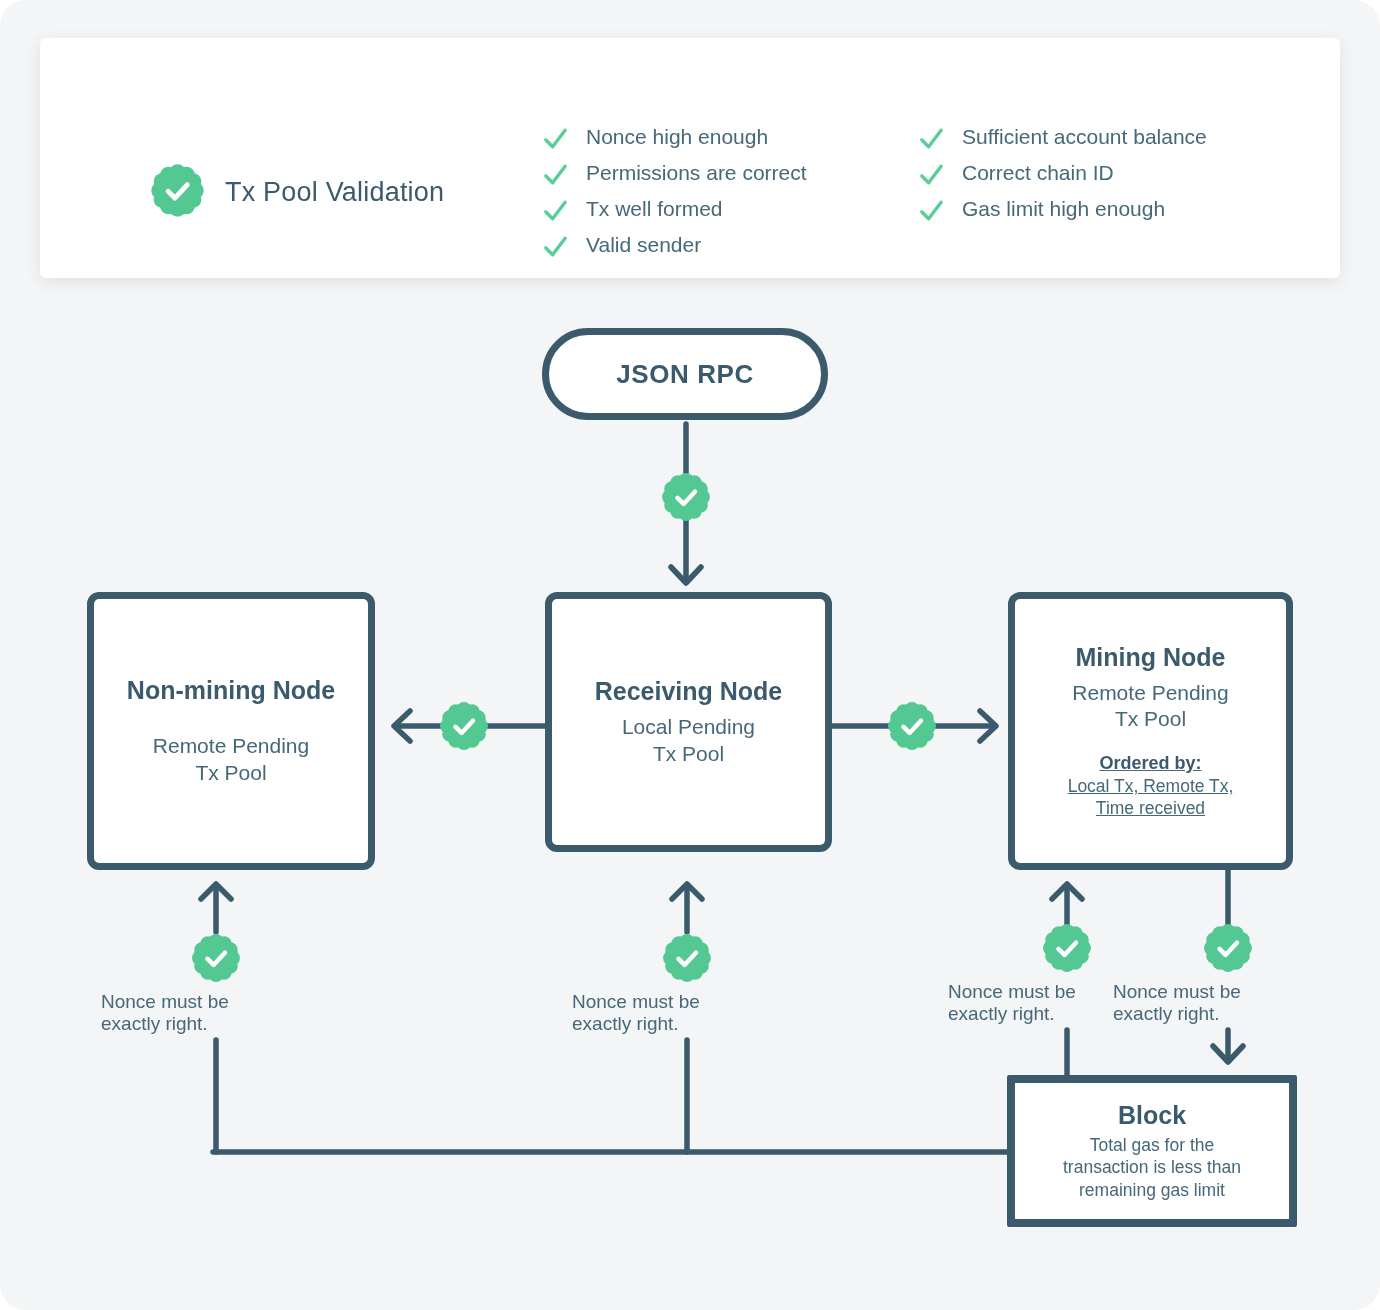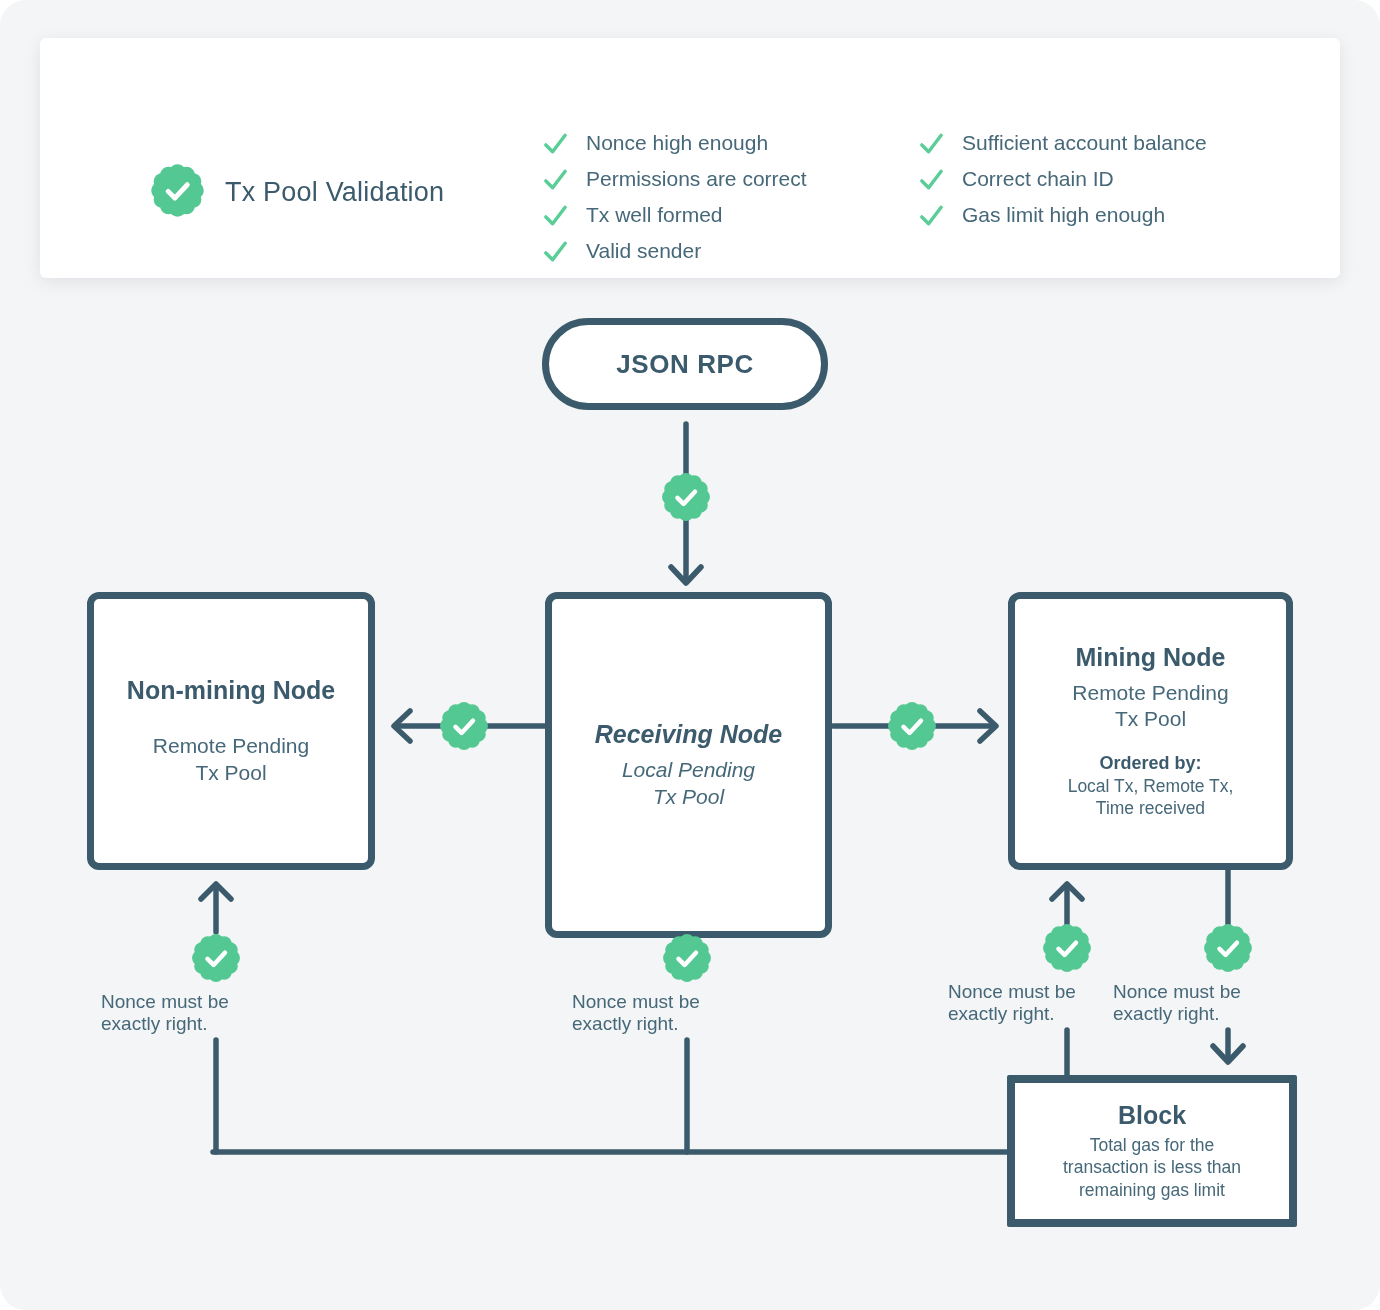--- a/index.html
+++ b/index.html
@@ -15,37 +15,37 @@
          border-radius:26px;overflow:hidden;}
   
   .card{position:absolute;left:40px;top:38px;width:1300px;height:240px;
         background:#fff;border-radius:6px;box-shadow:0 4px 16px rgba(40,60,75,.10);}
   .card-badge{position:absolute;left:109px;top:124px;width:57px;height:57px;}
   .card-title{position:absolute;left:185px;top:139px;font-size:27px;font-weight:400;
               color:var(--ink);letter-spacing:.2px;}
   .checks{position:absolute;top:87px;display:flex;flex-direction:column;}
   .checks-1{left:502px;}
   .checks-2{left:878px;}
-  .chk{display:flex;align-items:center;height:36px;gap:17px;
+  .chk{display:flex;height:36px;gap:17px;
        font-size:21px;color:var(--ink-soft);}
   .chk .chk-ic{width:27px;height:27px;flex:0 0 27px;display:inline-flex;}
   
-  .pill{position:absolute;left:542px;top:318px;width:286px;height:92px;
+  .pill{position:absolute;left:542px;top:328px;width:286px;height:92px;
         background:#fff;border:7px solid var(--ink);border-radius:46px;
         display:flex;align-items:center;justify-content:center;
         font-size:26px;font-weight:700;color:var(--ink);letter-spacing:.6px;}
   .node{position:absolute;background:#fff;border:7px solid var(--ink);border-radius:12px;
         display:flex;flex-direction:column;align-items:center;justify-content:center;
         text-align:center;color:var(--ink-soft);}
   .node-left{left:87px;top:592px;width:288px;height:278px;gap:20px;}
-  .node-center{left:545px;top:592px;width:287px;height:346px;font-style:italic;}
+  .node-center{left:545px;top:592px;width:287px;height:260px;}
   .node-mining{left:1008px;top:592px;width:285px;height:278px;}
   .node-title{font-size:25px;font-weight:700;color:var(--ink);margin-bottom:8px;}
   .node-sub{font-size:21px;line-height:1.24;}
-  .ordered{margin-top:20px;font-size:17.5px;line-height:1.26;}
+  .ordered{margin-top:20px;font-size:17.5px;line-height:1.26;text-decoration:underline;}
   .ordered-label{font-weight:700;font-size:18px;color:var(--ink);}
   .node-block{left:1007px;top:1075px;width:290px;height:152px;
               border-width:8px;border-radius:2px;}
   .block-title{font-size:25px;font-weight:700;color:var(--ink);margin-bottom:4px;}
   .block-body{font-size:17.5px;line-height:1.27;}
   
   .badge{position:absolute;width:52px;height:52px;transform:translate(-50%,-50%);}
   .note{position:absolute;width:230px;transform:translateX(-50%);
         font-size:19px;line-height:1.18;color:var(--ink-soft);}
   .connectors{position:absolute;left:0;top:0;pointer-events:none;}

